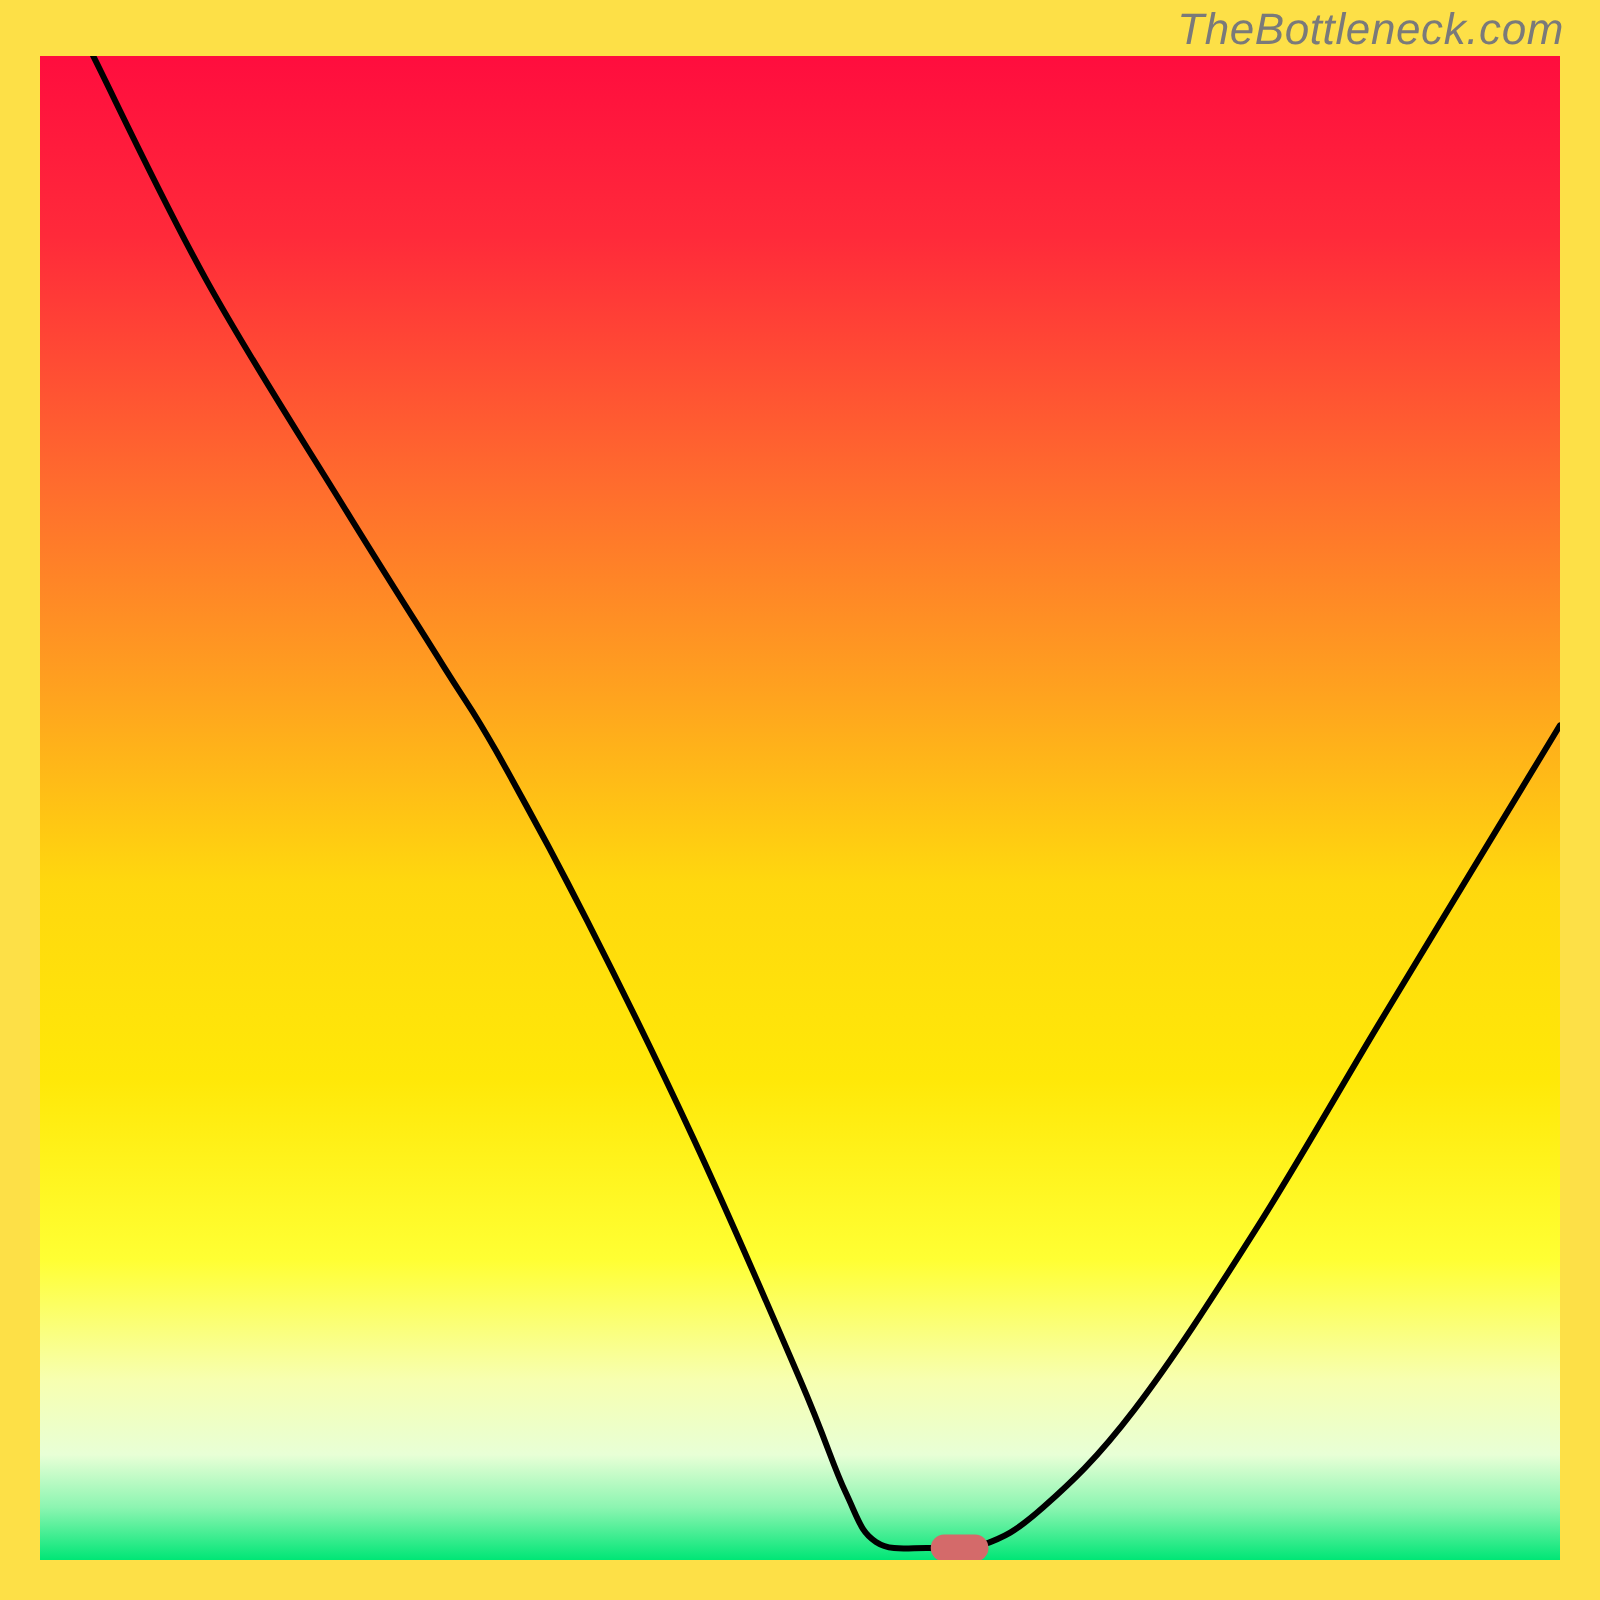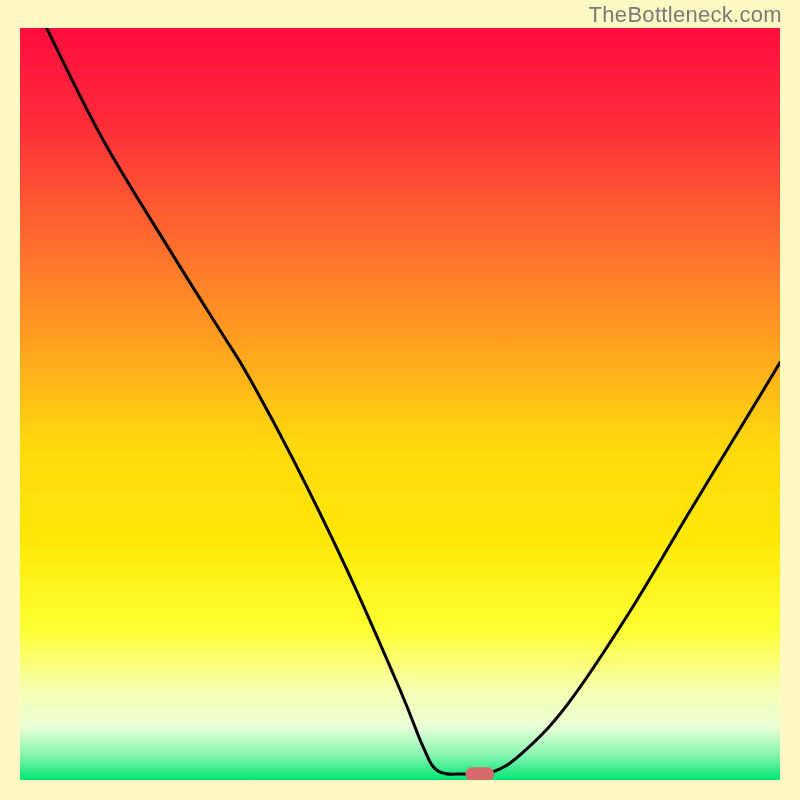--- a/index.html
+++ b/index.html
@@ -7,21 +7,22 @@
     padding: 0;
     width: 800px;
     height: 800px;
     background: #000;
     overflow: hidden;
   }
   .frame {
     position: relative;
     width: 800px;
     height: 800px;
-    background: #fef9c3;
+    background: #fde047;
+    font-style: italic;
   }
   .watermark {
     position: absolute;
     top: 2px;
     right: 18px;
     color: #7a7a7a;
     font-family: Arial, Helvetica, sans-serif;
     font-size: 22px;
     font-weight: 500;
     letter-spacing: 0.3px;

